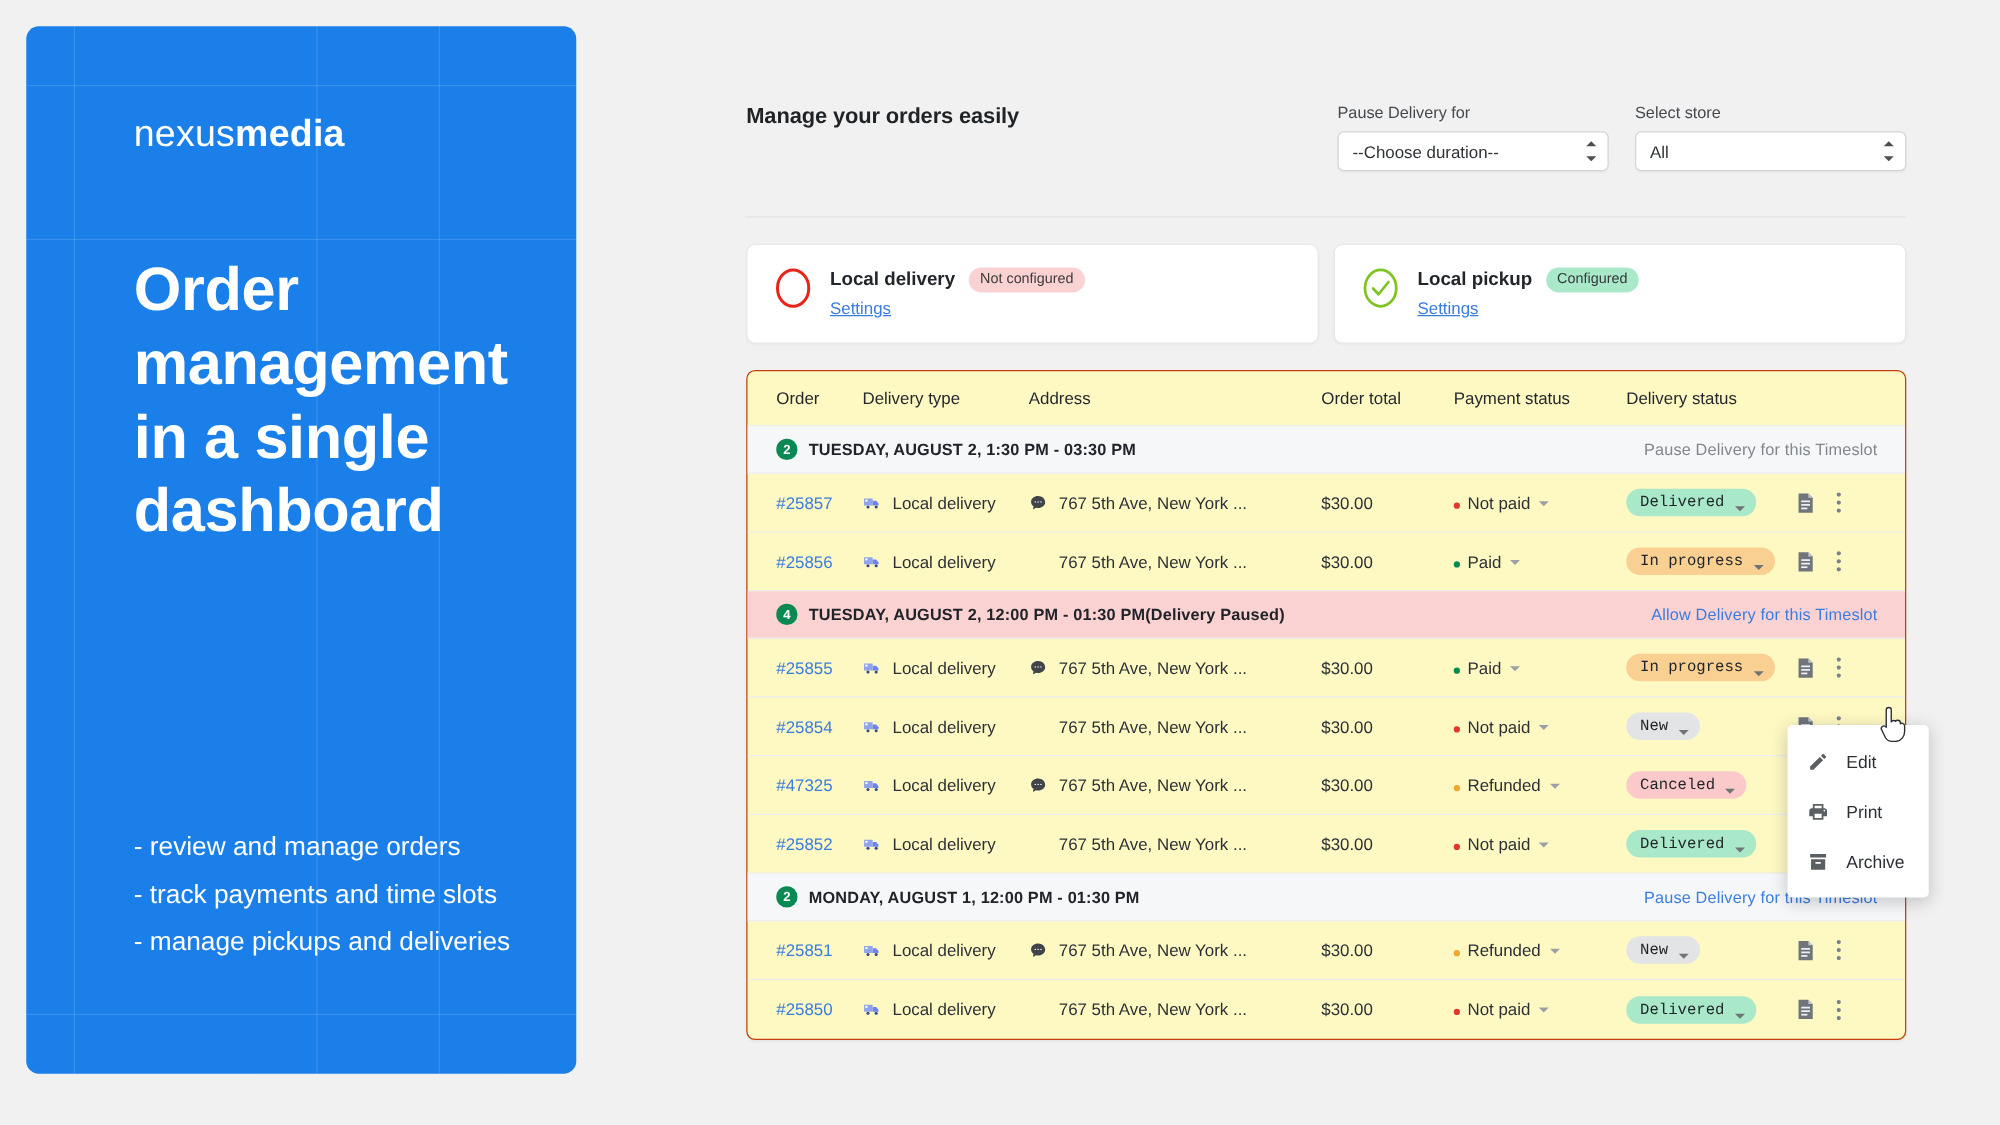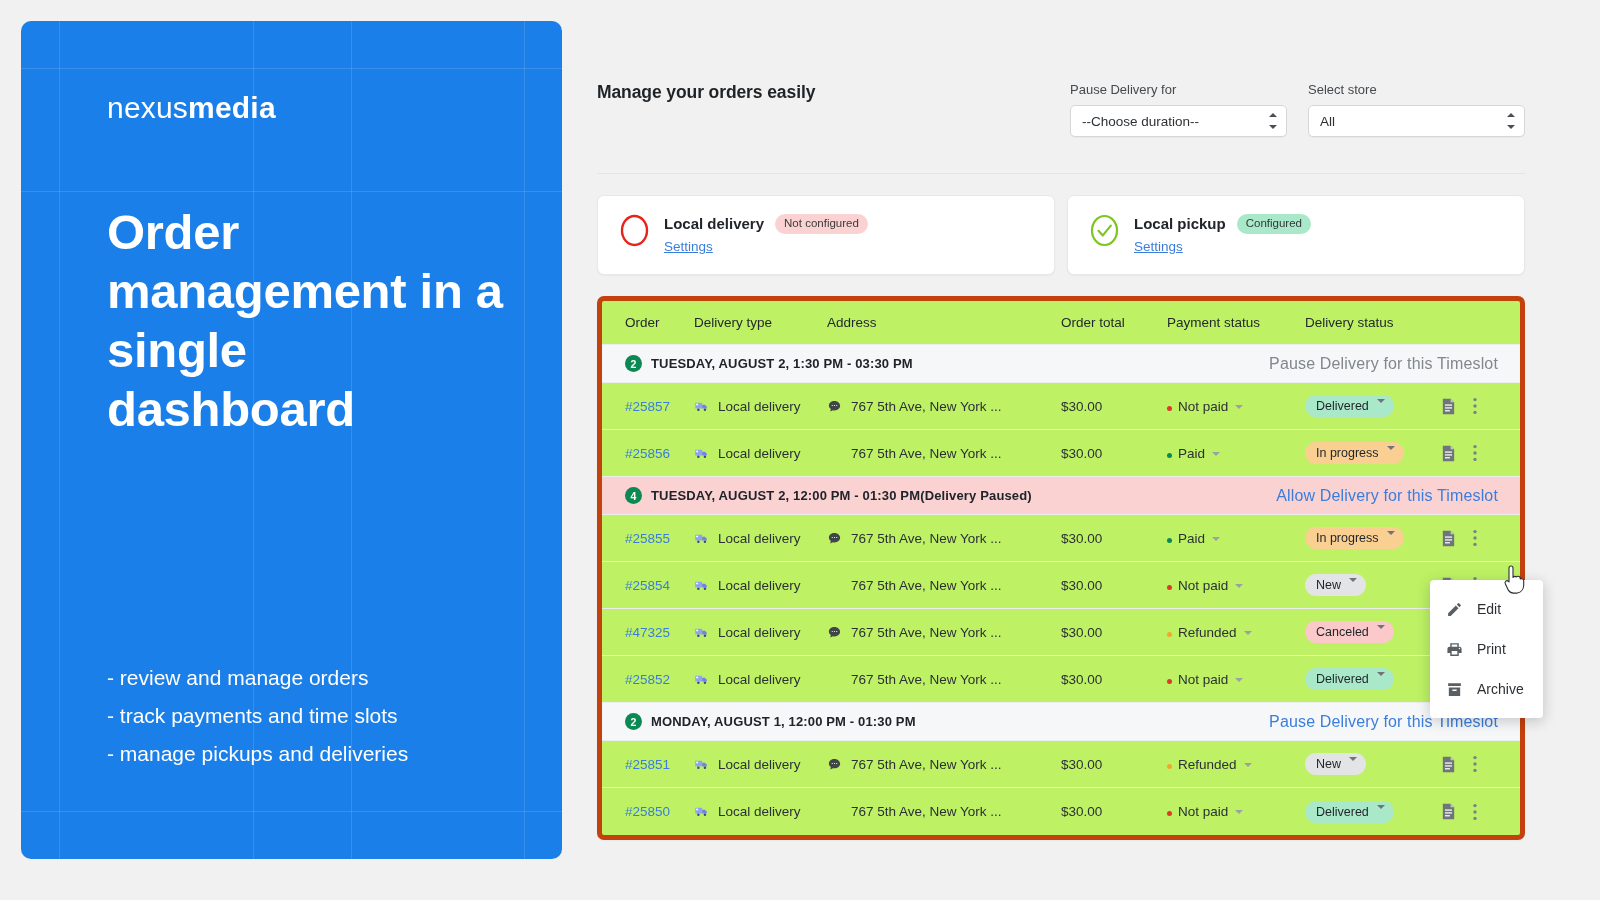--- a/index.html
+++ b/index.html
@@ -8,21 +8,21 @@
     background: #f1f1f1;
     font-family: "Liberation Sans", sans-serif;
     overflow: hidden;
   }
   .page { position: relative; width: 1600px; height: 900px; display: flex; }
 
   
   .hero {
     position: absolute;
     left: 21px; top: 21px;
-    width: 541px; height: 838px;
+    width: 440px; height: 838px;
     background: #1a7fe8;
     border-radius: 10px;
     overflow: hidden;
   }
   .hero-grid { position: absolute; inset: 0; pointer-events: none; }
   .hero-grid i {
     position: absolute;
     background: rgba(255,255,255,.13);
   }
   .hero-grid i.v { top: 0; bottom: 0; width: 1px; }
@@ -131,22 +131,22 @@
   .card-link {
     display: inline-block;
     margin-top: 5px;
     font-size: 13.5px; color: #3b7ddd;
     text-decoration: underline;
   }
 
   
   .table {
     margin-top: 21px;
-    background: #bef264;
-    border: 5px solid #c2410c;
+    background: #fef9c3;
+    border: 1px solid #c2410c;
     border-radius: 7px;
     width: 928px;
     overflow: hidden;
     box-shadow: 0 1px 2px rgba(16,24,40,.04);
   }
   .thead, .trow, .tgroup {
     display: flex; align-items: center;
   }
   .thead {
     height: 44px;
@@ -174,21 +174,21 @@
     padding: 0 22px 0 23px;
   }
   .tgroup.paused { background: #fbd2d2; }
   .cnt {
     width: 17px; height: 17px; border-radius: 50%;
     background: #0a8a52; color: #fff;
     font-size: 10.5px; font-weight: 700;
     display: inline-flex; align-items: center; justify-content: center;
     margin-right: 9px; flex: none;
   }
-  .tgroup .ga { margin-left: auto; font-size: 16px; font-weight: 400; color: #81878d; }
+  .tgroup .ga { margin-left: auto; font-size: 13px; font-weight: 400; color: #81878d; }
   .tgroup.paused .ga { color: #3b7ddd; }
   .tgroup.monday .ga { color: #3b7ddd; }
 
   .trow {
     height: 47px;
     font-size: 13.5px;
     color: #2c3035;
     border-bottom: 1px solid #ebedee;
   }
   .trow:last-child { border-bottom: none; }
@@ -205,23 +205,24 @@
   .dot-amber { background: #f0a732; }
   .caret {
     display: inline-block; margin-left: 7px;
     width: 0; height: 0;
     border-left: 4px solid transparent;
     border-right: 4px solid transparent;
     border-top: 4.5px solid #9aa0a6;
     vertical-align: middle;
   }
   .badge {
-    display: inline-flex; align-items: flex-start;
+    display: inline-flex; align-items: flex-end;
     font-size: 12.5px; padding: 4px 9px 4px 11px;
     border-radius: 12px;
+    font-family: Liberation Mono, monospace;
   }
   .badge .caret { border-top-color: #6f7479; margin-left: 8px; }
   .b-green { background: #a9e8c8; color: #1f2429; }
   .b-orange { background: #f9cf92; color: #1f2429; }
   .b-grey { background: #e2e4e6; color: #1f2429; }
   .b-red { background: #fbc9c9; color: #1f2429; }
 
   
   .ctxmenu {
     position: absolute;

